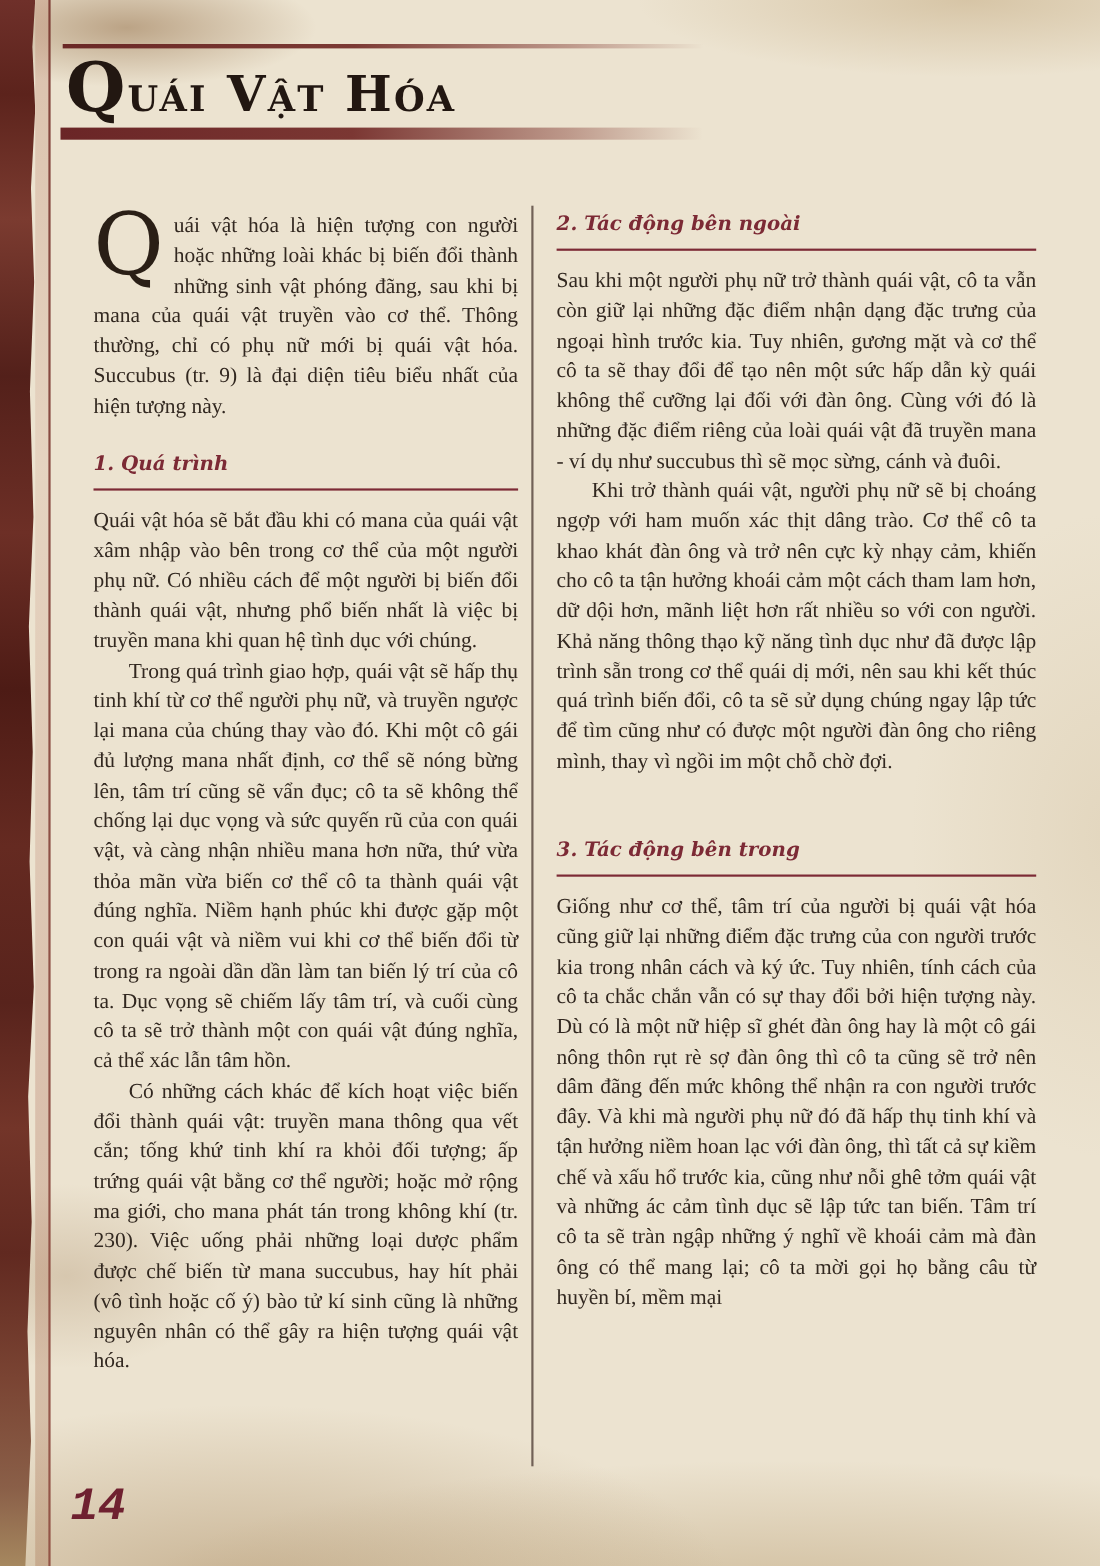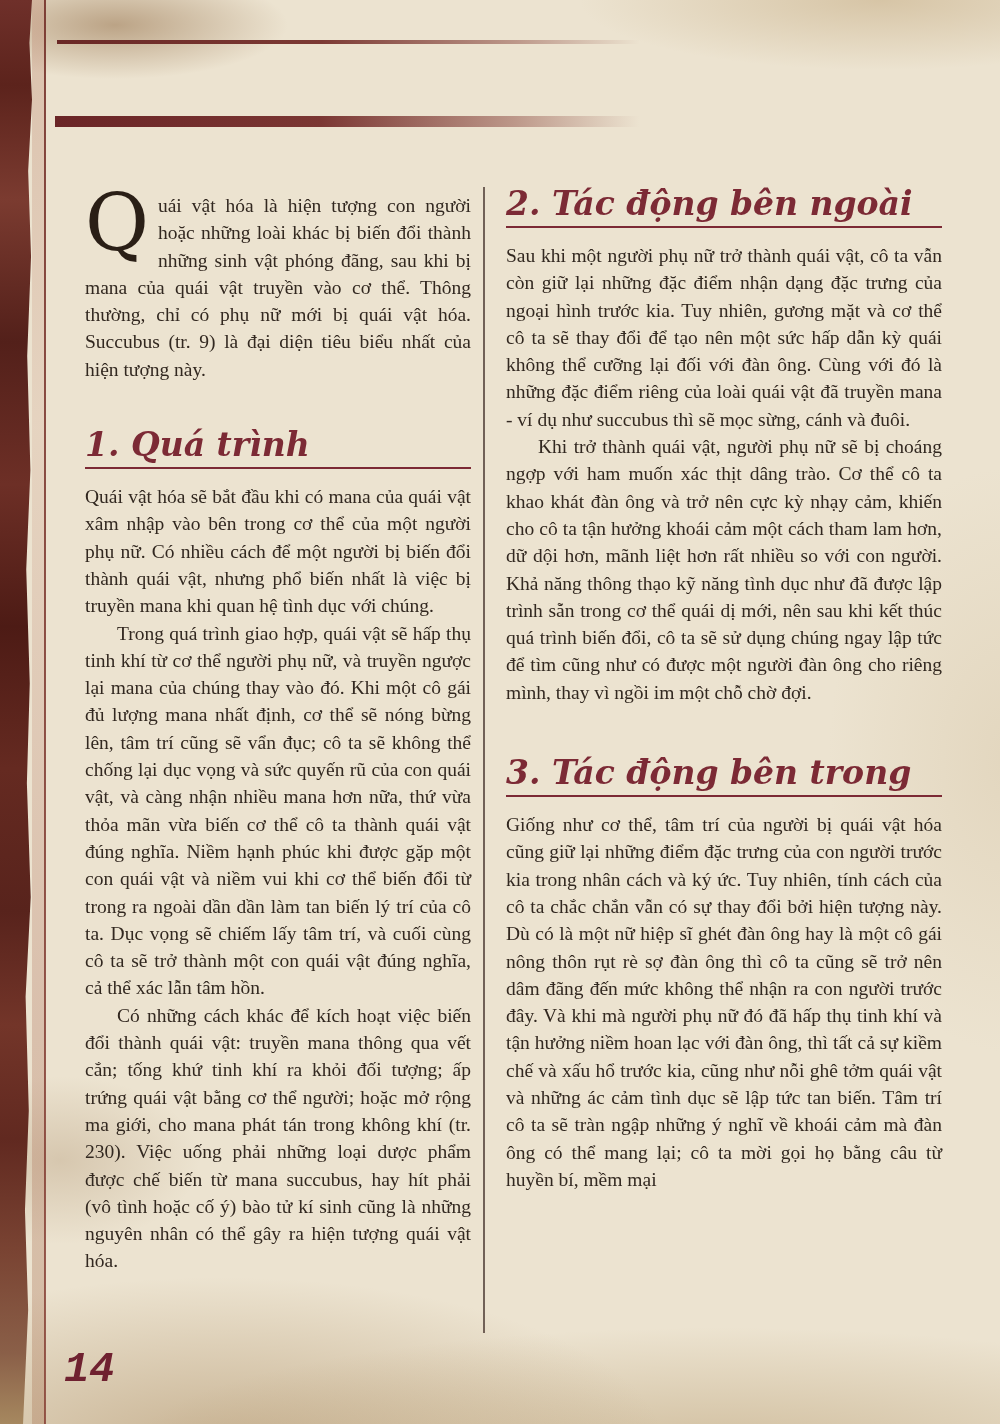--- a/index.html
+++ b/index.html
@@ -63,24 +63,24 @@
     background:rgba(92,74,66,0.85);
   }
 
   .col p {
     font-size:19.5px; line-height:27.3px; text-align:justify; color:#322820;
   }
   .col p.indent { text-indent:32px;font-family:Liberation Serif, serif; }
 
   .section-heading {
     font-family:"DejaVu Serif", serif; font-style:italic; font-weight:700;
-    font-size:33px; line-height:31px; color:#7c2a35;
+    font-size:18px; line-height:31px; color:#7c2a35;
     padding-bottom:7px; border-bottom:2px solid #7c2a35; margin-bottom:14px;
   }
-  .section-heading.mt-1 { margin-top:46px; }
+  .section-heading.mt-1 { margin-top:23px; }
   .section-heading.mt-2 { margin-top:51px; }
 
   .dropcap {
     float:left; display:block; height:56px; font-family:"DejaVu Serif", serif;
     font-size:78px; line-height:52px; margin:5px 9px 0 0; color:#2a1f16;
   }
 
   .page-number {
     position:absolute; left:64px; top:1346px;
     font-family:Liberation Mono, monospace; font-style:italic; font-weight:700;
@@ -90,20 +90,21 @@
 </head>
 <body>
 
 <div class="page">
 
   <div class="edge-band"></div>
   <div class="edge-strip"></div>
   <div class="edge-line"></div>
 
   <div class="rule-thin"></div>
+  <h1 class="page-title">Quái Vật Hóa</h1>
   <div class="rule-thick"></div>
 
   <div class="col-divider"></div>
 
   <div class="col col-left">
     <p class="intro"><span class="dropcap">Q</span><span>uái vật hóa là hiện tượng con người hoặc những loài khác bị biến đổi thành những sinh vật phóng đãng, sau khi bị mana của quái vật truyền vào cơ thể. Thông thường, chỉ có phụ nữ mới bị quái vật hóa. Succubus (tr. 9) là đại diện tiêu biểu nhất của hiện tượng này.</span></p>
 
     <h2 class="section-heading mt-1">1. Quá trình</h2>
     <p>Quái vật hóa sẽ bắt đầu khi có mana của quái vật xâm nhập vào bên trong cơ thể của một người phụ nữ. Có nhiều cách để một người bị biến đổi thành quái vật, nhưng phổ biến nhất là việc bị truyền mana khi quan hệ tình dục với chúng.</p>
     <p class="indent">Trong quá trình giao hợp, quái vật sẽ hấp thụ tinh khí từ cơ thể người phụ nữ, và truyền ngược lại mana của chúng thay vào đó. Khi một cô gái đủ lượng mana nhất định, cơ thể sẽ nóng bừng lên, tâm trí cũng sẽ vẩn đục; cô ta sẽ không thể chống lại dục vọng và sức quyến rũ của con quái vật, và càng nhận nhiều mana hơn nữa, thứ vừa thỏa mãn vừa biến cơ thể cô ta thành quái vật đúng nghĩa. Niềm hạnh phúc khi được gặp một con quái vật và niềm vui khi cơ thể biến đổi từ trong ra ngoài dần dần làm tan biến lý trí của cô ta. Dục vọng sẽ chiếm lấy tâm trí, và cuối cùng cô ta sẽ trở thành một con quái vật đúng nghĩa, cả thể xác lẫn tâm hồn.</p>

